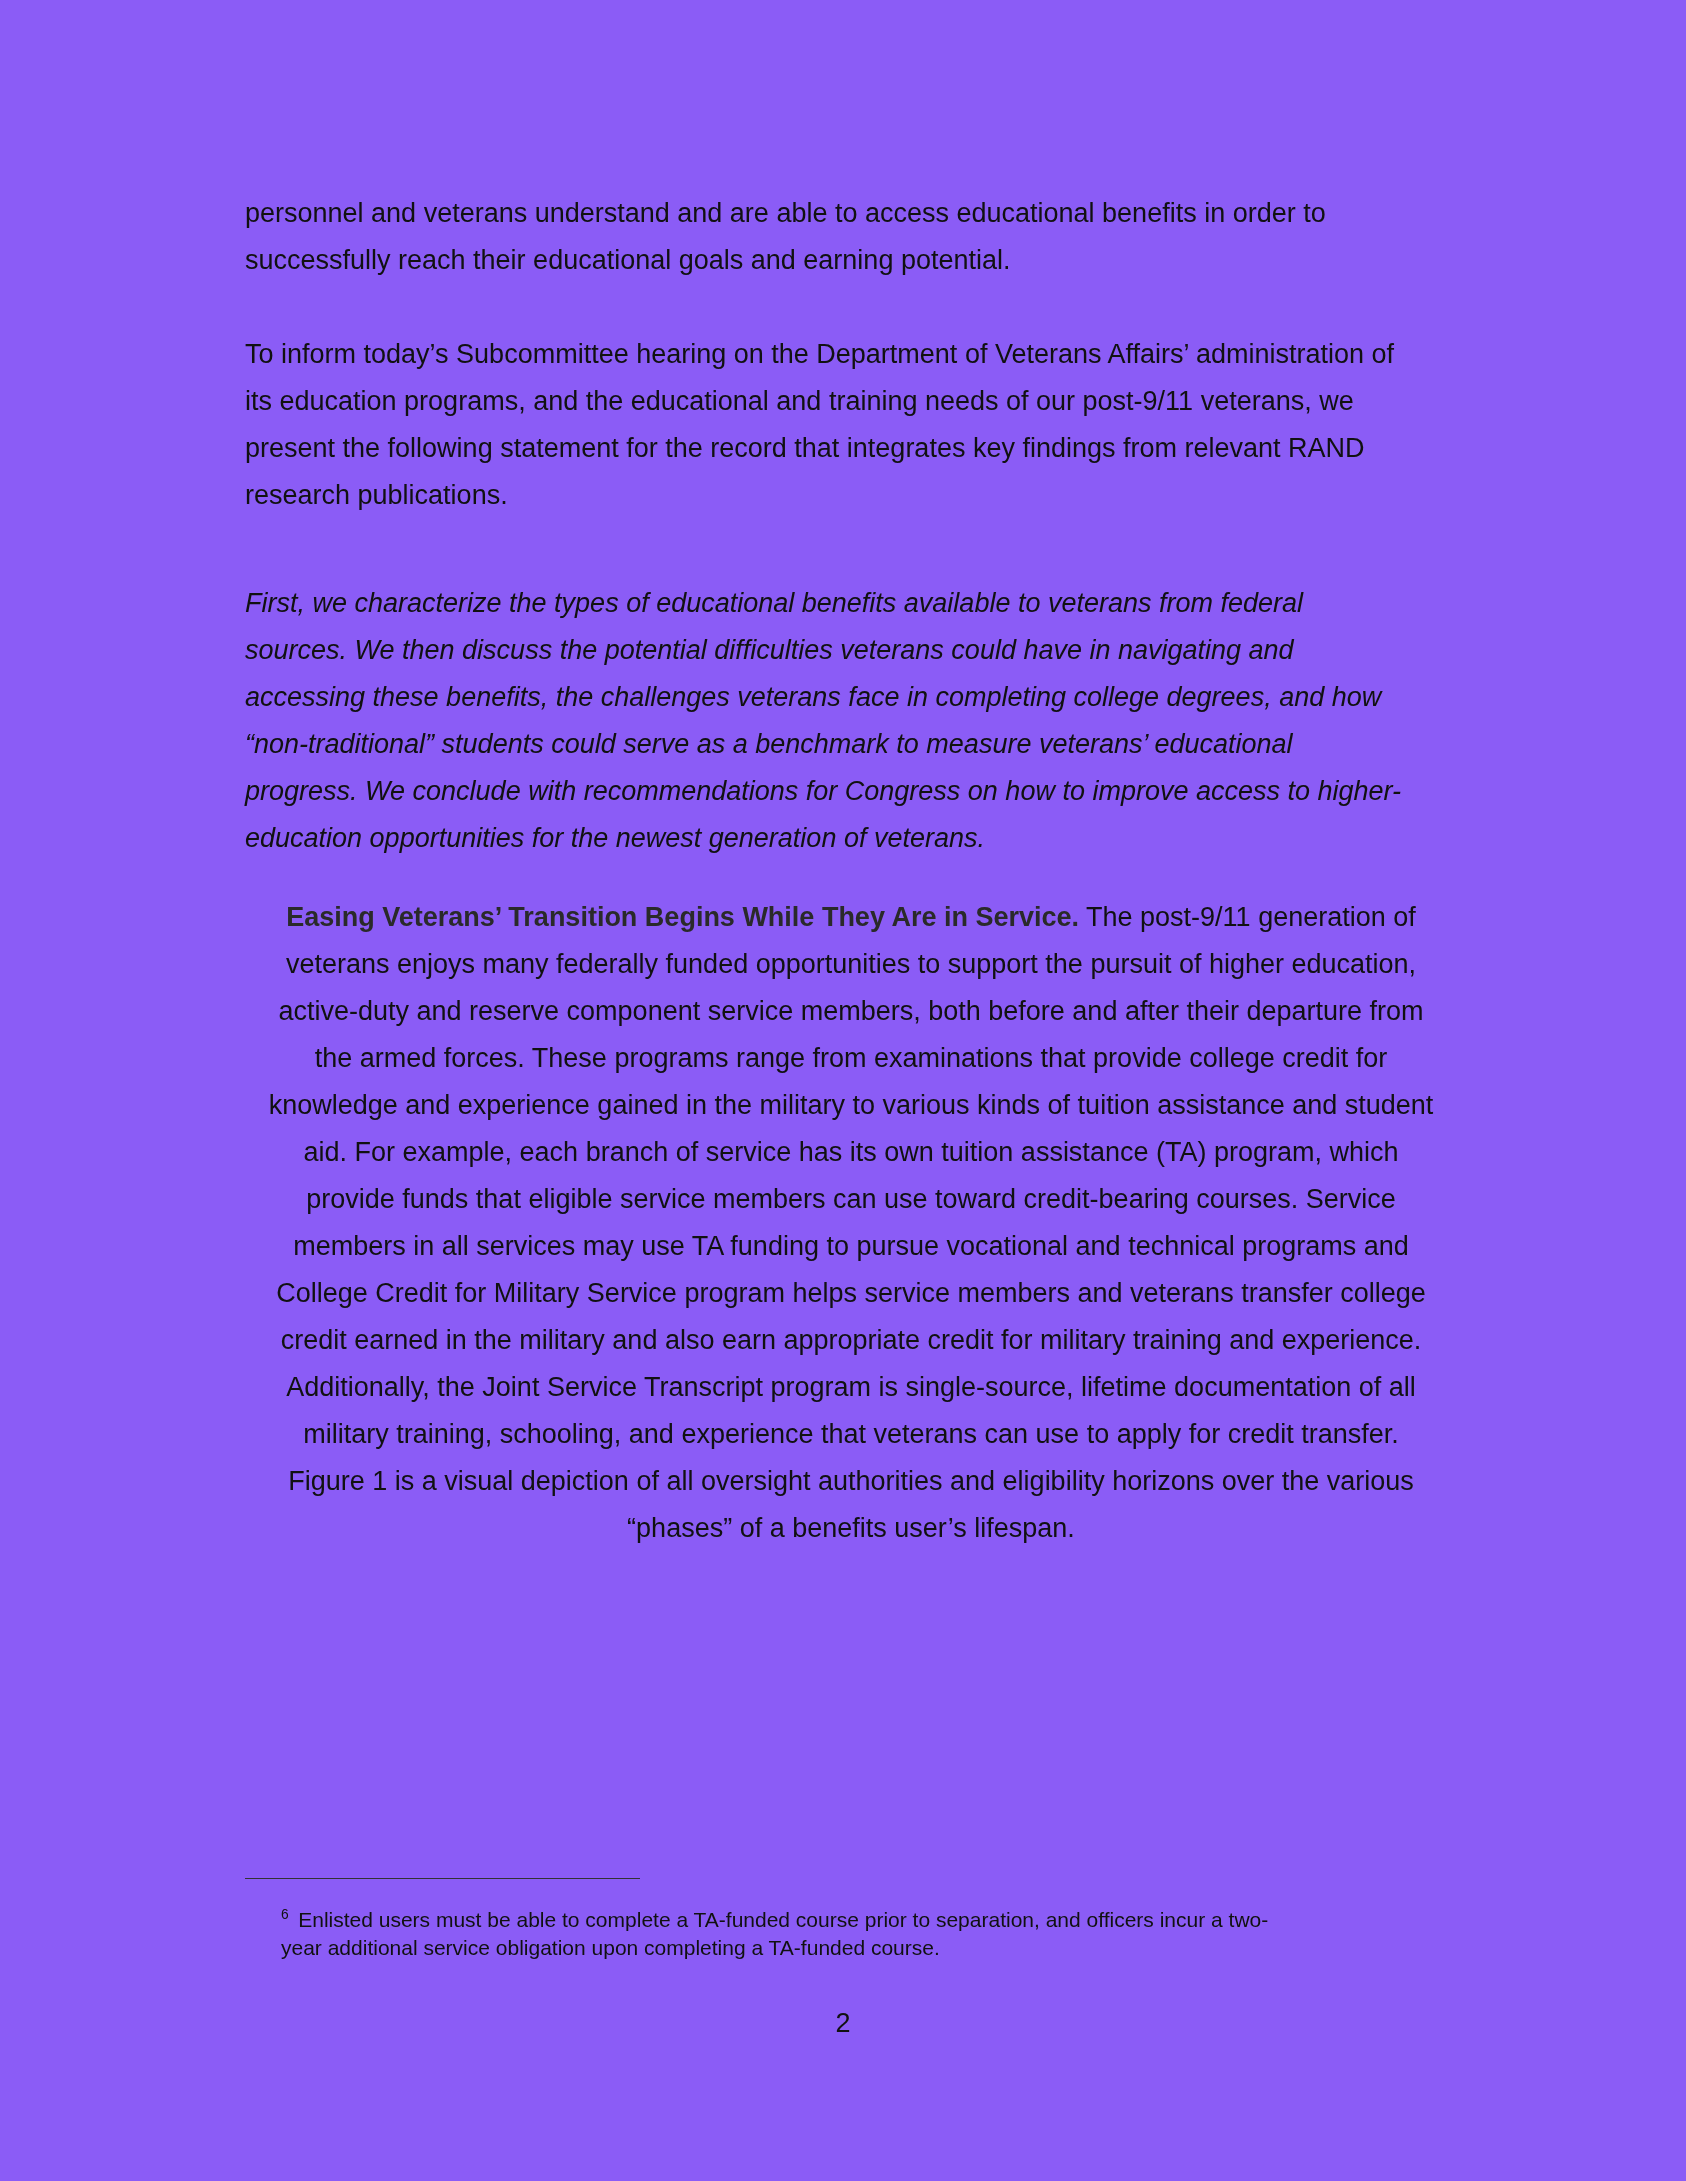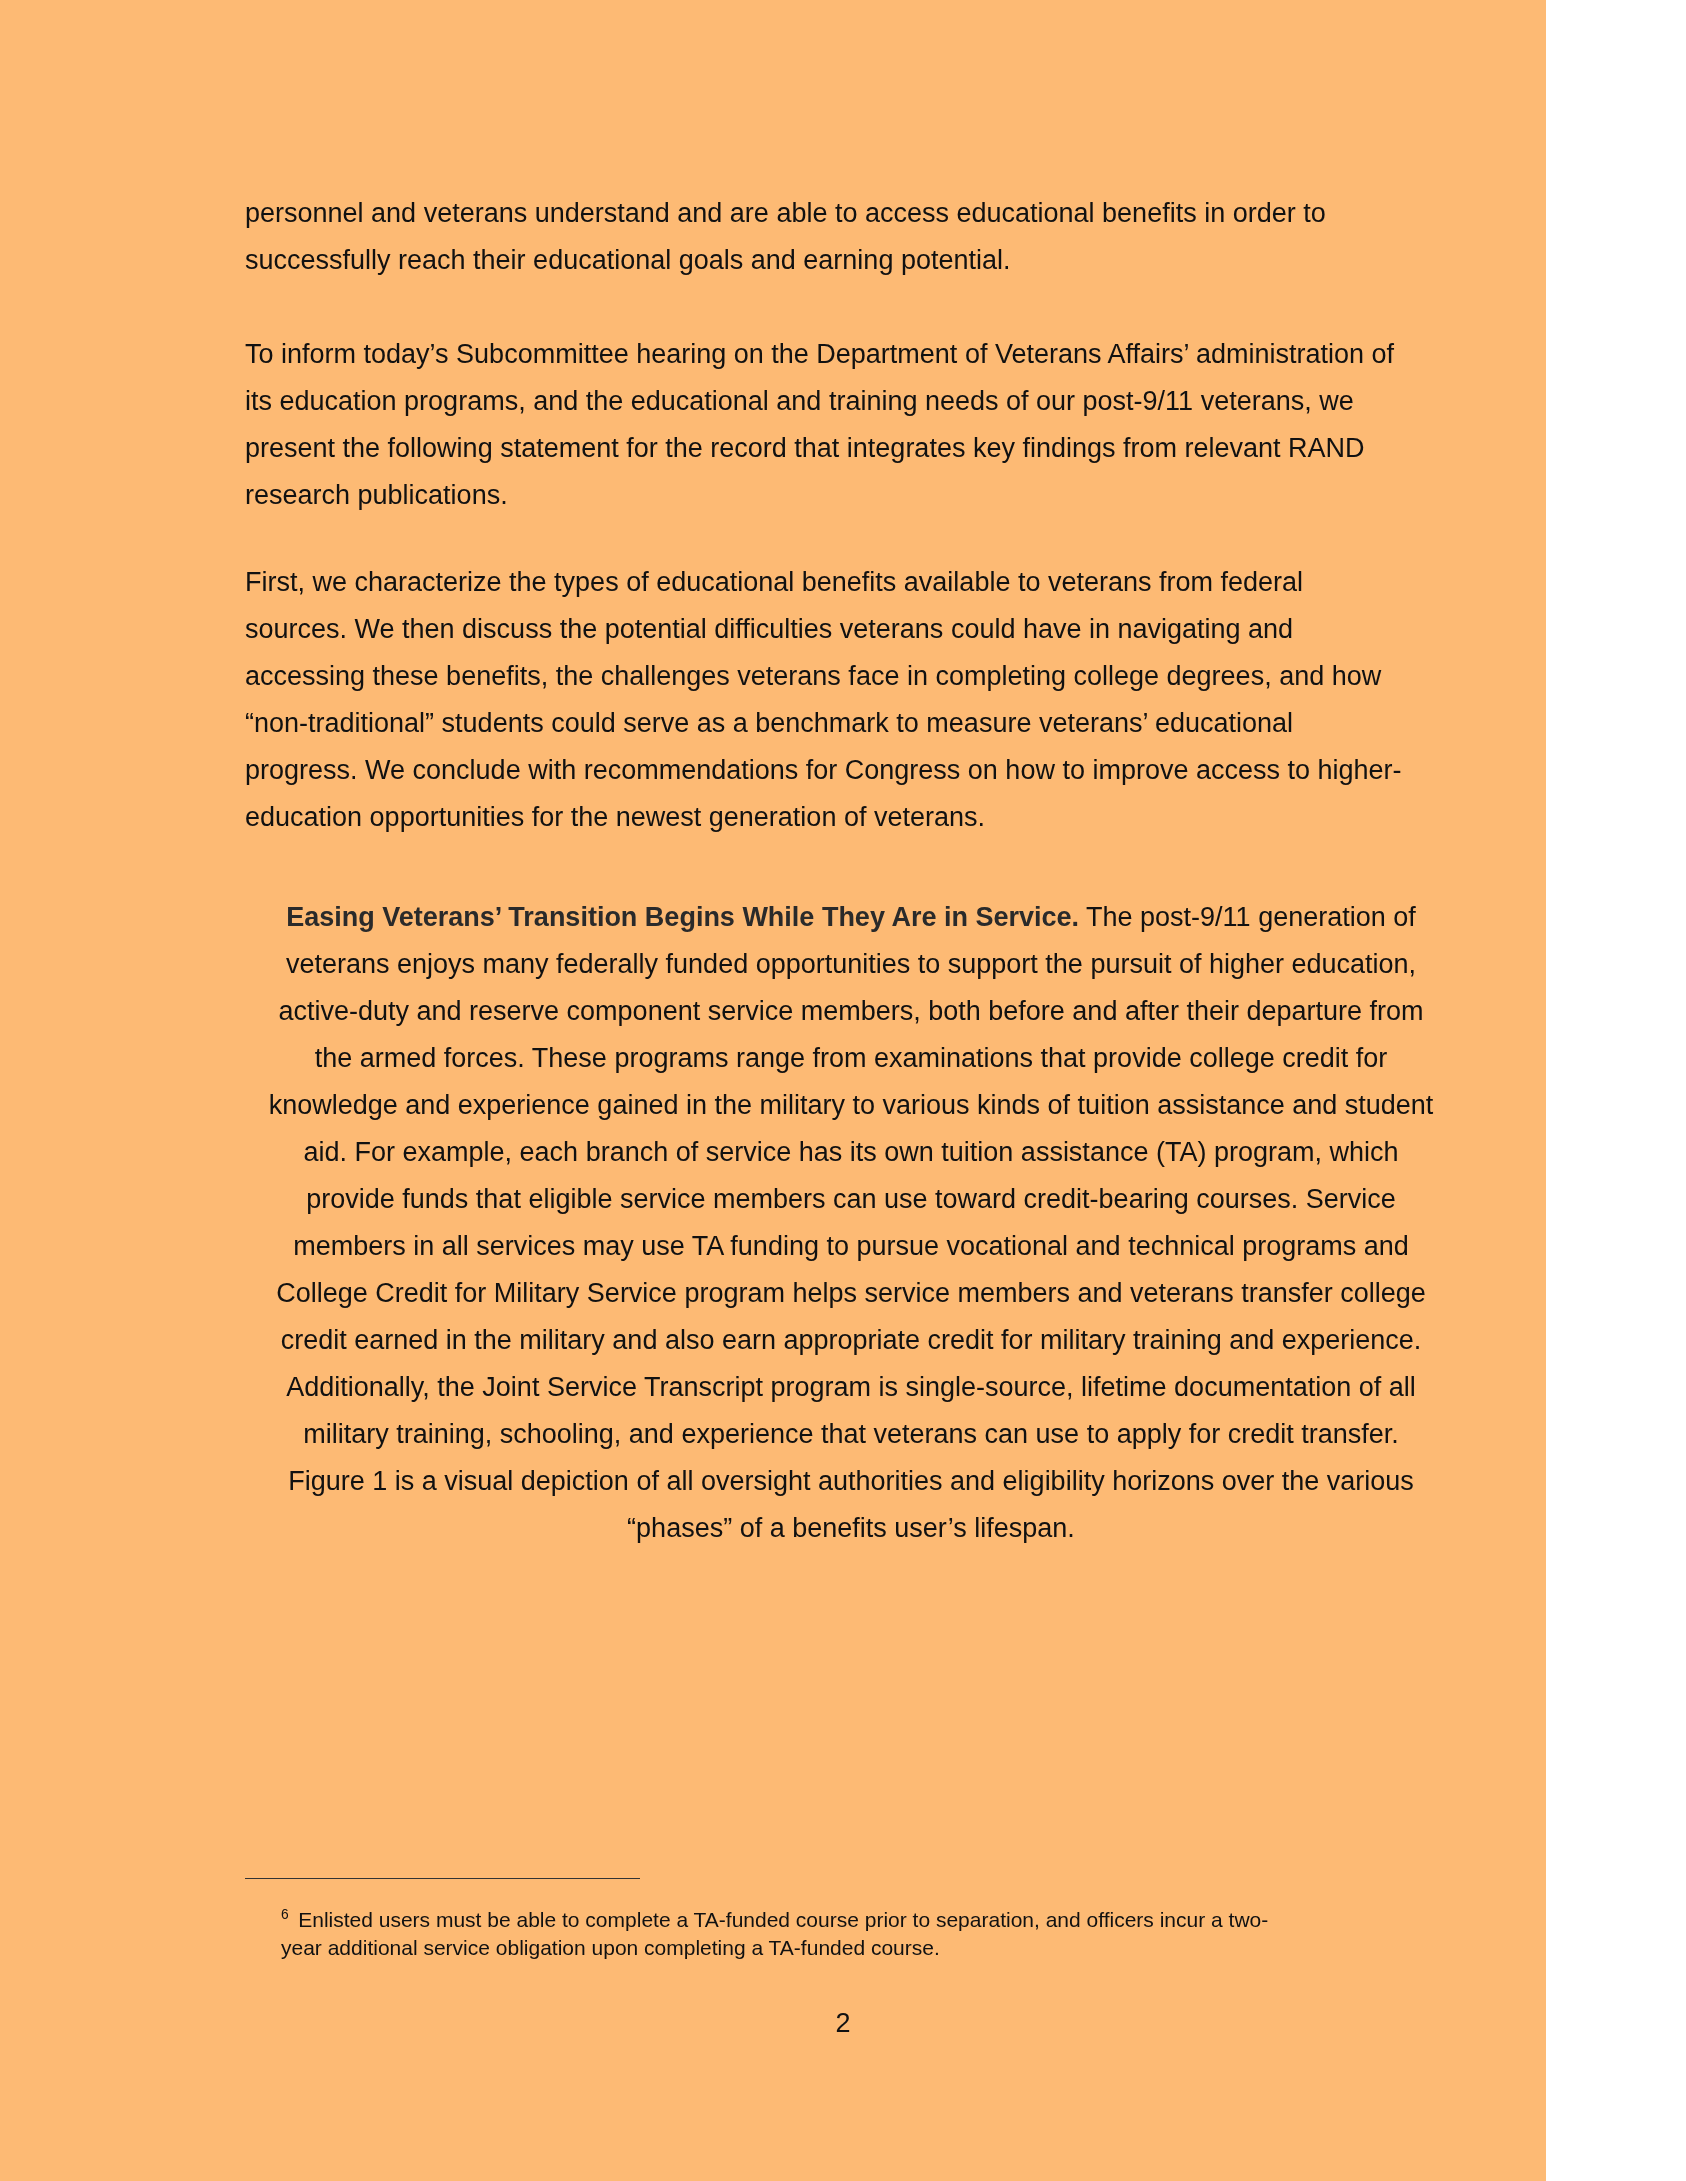--- a/index.html
+++ b/index.html
@@ -1,18 +1,18 @@
 <!DOCTYPE html>
 <html style="font-size:14.7px"><head>
 <meta charset="utf-8">
 <style>
   html, body { margin: 0; padding: 0; background: #ffffff; }
   body { width: 1686px; height: 2182px; position: relative; overflow: hidden;
          font-family: "Liberation Sans", sans-serif; color: #111111; }
-  .page { position: absolute; left: 0; top: 0; width: 1546px; height: 2182px; background: #fdba74; }
+  .page { position: absolute; left: 0; top: 0; width: 1686px; height: 2182px; background: #8b5cf6; }
   .para { position: absolute; left: 245px; width: 1212px; }
   .line { display: block; height: 47px; line-height: 47px; font-size: 27px; white-space: nowrap; }
   .bold { font-weight: bold; color: #2a2a2a; }
   sup.fnref { font-size: 16.5px; line-height: 0; position: relative; top: -3.7px; vertical-align: super; }
   .fn-rule { position: absolute; left: 245px; top: 1878px; width: 395px; height: 0; border-top: 1.8px solid #333333; }
   .footnote { position: absolute; left: 245px; top: 1906px; width: 1212px; }
   .fn-line { display: block; font-size: 21px; line-height: 27.5px; height: 27.5px; white-space: nowrap; margin-left: 36px; }
   .fn-num { font-size: 13.8px; position: relative; top: -8.3px; margin-right: 3.7px; }
   .page-number { position: absolute; left: 0; width: 1686px; top: 2005px; text-align: center; font-size: 27px; line-height: 37px; }
 </style>
@@ -26,21 +26,21 @@
     <span class="line">successfully reach their educational goals and earning potential.</span>
   </div>
 
   <div class="para" style="top:331px;">
     <span class="line">To inform today’s Subcommittee hearing on the Department of Veterans Affairs’ administration of</span>
     <span class="line">its education programs, and the educational and training needs of our post-9/11 veterans, we</span>
     <span class="line">present the following statement for the record that integrates key findings from relevant RAND</span>
     <span class="line">research publications.</span>
   </div>
 
-  <div class="para" style="top:559px;">
+  <div class="para" style="top:580px;font-style:italic;">
     <span class="line">First, we characterize the types of educational benefits available to veterans from federal</span>
     <span class="line">sources. We then discuss the potential difficulties veterans could have in navigating and</span>
     <span class="line">accessing these benefits, the challenges veterans face in completing college degrees, and how</span>
     <span class="line">“non-traditional” students could serve as a benchmark to measure veterans’ educational</span>
     <span class="line">progress. We conclude with recommendations for Congress on how to improve access to higher-</span>
     <span class="line">education opportunities for the newest generation of veterans.</span>
   </div>
 
   <div class="para" style="top:894px;text-align:center;">
     <span class="line"><span class="bold">Easing Veterans’ Transition Begins While They Are in Service.</span><span> The post-9/11 generation of</span></span>

